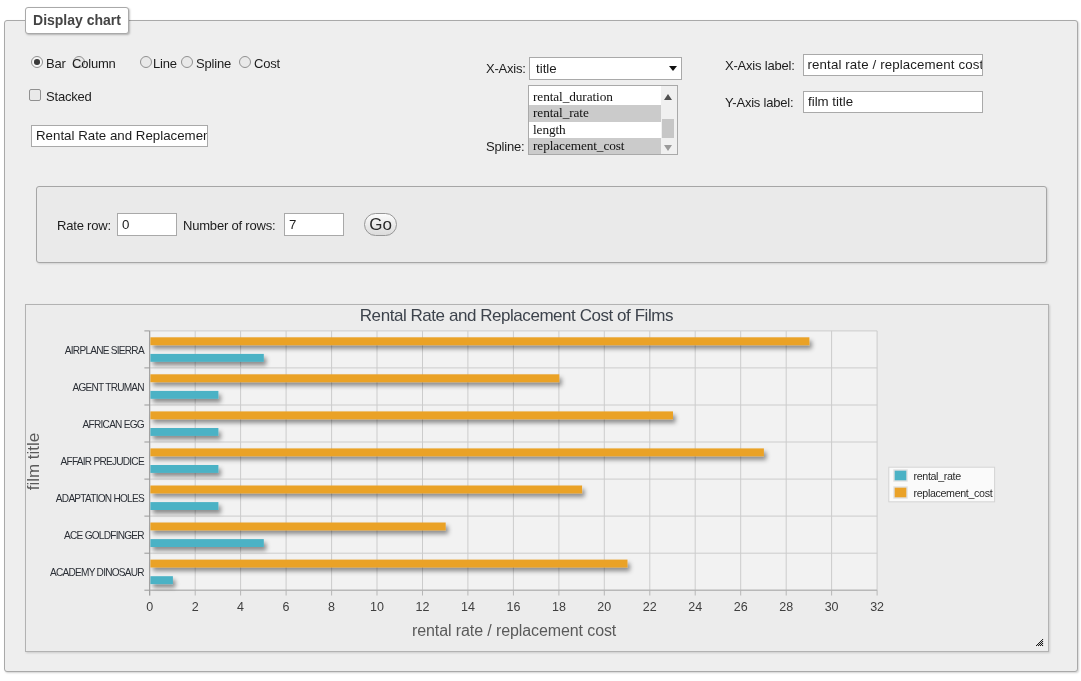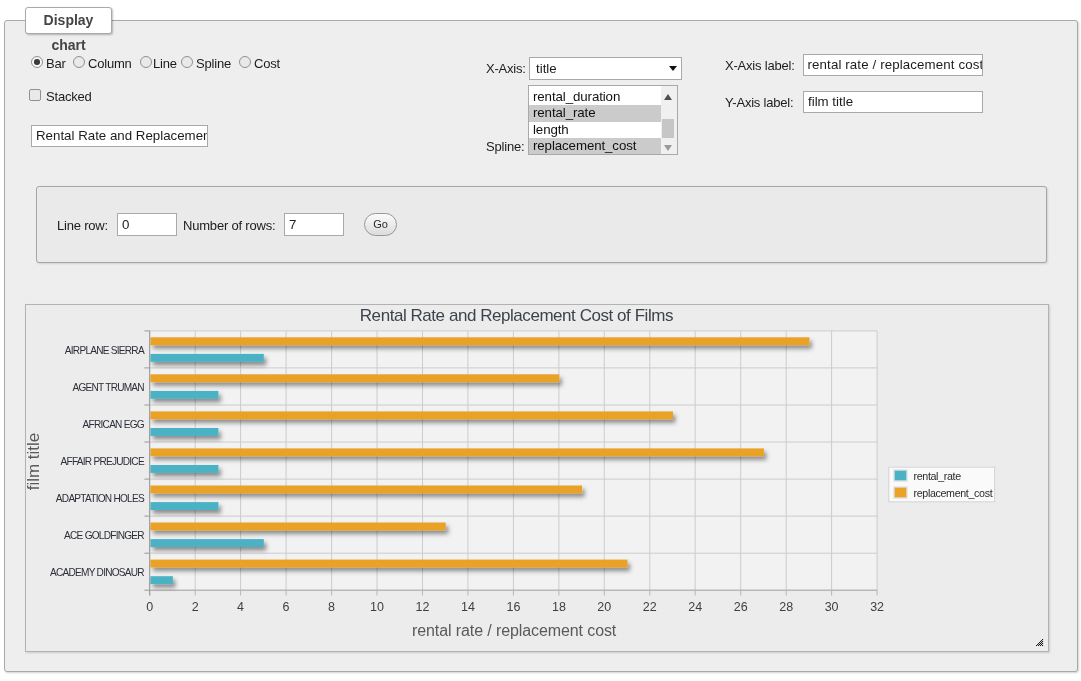--- a/index.html
+++ b/index.html
@@ -1,50 +1,50 @@
 <!DOCTYPE html>
 <html><head>
 <meta charset="utf-8">
 <style>
 * { margin:0; padding:0; box-sizing:border-box; }
 html,body { width:1081px; height:681px; background:#fff; font-family:"Liberation Sans",sans-serif; position:relative; overflow:hidden; }
 .abs { position:absolute; }
 #fieldset { left:4px; top:20px; width:1074px; height:652px; background:#eeeeee; border:1px solid #a9a9a9; border-radius:3px; box-shadow:1px 1px 2px rgba(0,0,0,0.18); }
-#legendtab { left:25px; top:7px; width:87px; height:27px; background:#fff; border:1px solid #a9a9a9; border-radius:3px; box-shadow:1px 1px 2px rgba(0,0,0,0.25); font-weight:bold; font-size:14px; color:#444; line-height:25px; text-align:center; }
+#legendtab { left:25px; top:7px; width:104px; height:27px; background:#fff; border:1px solid #a9a9a9; border-radius:3px; box-shadow:1px 1px 2px rgba(0,0,0,0.25); font-weight:bold; font-size:14px; color:#444; line-height:25px; text-align:center; }
 .lbl { font-size:13px; color:#1c1c1c; white-space:nowrap; letter-spacing:-0.2px; }
 .radio { width:12px; height:12px; border:1px solid #909090; border-radius:50%; background:#e9e9e9; }
 .radio.on { background:#f6f6f6; }
 .radio .dot { position:absolute; left:2.2px; top:2.2px; width:5.6px; height:5.6px; border-radius:50%; background:#3a3a3a; }
 .checkbox { width:12px; height:12px; border:1px solid #909090; border-radius:2px; background:#e9e9e9; }
 .tinput { background:#fff; border:1px solid #a9a9a9; font-size:13.3px; color:#1c1c1c; line-height:20px; padding:0 0 0 4px; overflow:hidden; white-space:nowrap; }
 #startbox { left:36px; top:186px; width:1011px; height:77px; background:#eaeaea; border:1px solid #a6a6a6; border-radius:3px; box-shadow:1px 1px 2px rgba(0,0,0,0.12); }
-#gobtn { left:364px; top:213px; width:33px; height:23px; border:1px solid #979797; border-radius:11.5px; background:linear-gradient(#fbfbfb,#dcdcdc); font-size:11px; color:#2a2a2a; text-align:center; line-height:21px; }
+#gobtn { left:364px; top:213px; width:33px; height:23px; border:1px solid #979797; border-radius:11.5px; background:linear-gradient(#fbfbfb,#dcdcdc); font-size:17px; color:#2a2a2a; text-align:center; line-height:21px; }
 #xselect { left:529px; top:57px; width:153px; height:23px; background:#fff; border:1px solid #a9a9a9; font-size:13.3px; color:#1c1c1c; line-height:21px; padding-left:6px; }
 #selarrow { width:0; height:0; border-left:4px solid transparent; border-right:4px solid transparent; border-top:5px solid #111; left:139px; top:8px; position:absolute; }
-#mselect { left:528px; top:84.5px; width:149.5px; height:70px; background:#fff; border:1px solid #a9a9a9; overflow:hidden; }
+#mselect { left:528px; top:84.5px; width:149.5px; height:70px; background:#fff; border:1px solid #a9a9a9; overflow:hidden;font-family:Liberation Serif, serif; }
 .opt { height:16.25px; font-size:13.3px; letter-spacing:-0.1px; line-height:16.25px; padding-left:4px; color:#111; white-space:nowrap; }
 .opt.sel { background:#cbcbcb; }
 #sbar { position:absolute; right:0; top:0; width:16px; height:68px; background:#f0f0f0; }
 .sbtn { position:absolute; left:0; width:16px; height:16px; }
 .tri-up { position:absolute; left:3.5px; top:8px; width:0; height:0; border-left:4px solid transparent; border-right:4px solid transparent; border-bottom:6px solid #505050; }
 .tri-dn { position:absolute; left:3.5px; top:10px; width:0; height:0; border-left:4px solid transparent; border-right:4px solid transparent; border-top:6px solid #9a9a9a; }
 #sthumb { position:absolute; left:1px; top:33.8px; width:12px; height:19.2px; background:#c6c6c6; }
 #chartbox { left:25px; top:304px; width:1024px; height:348px; background:#ececec; border:1px solid #b2b2b2; box-shadow:1px 1px 2px rgba(0,0,0,0.15); }
 </style>
 </head>
 <body>
 <div id="fieldset" class="abs"></div>
 <div id="legendtab" class="abs">Display chart</div>
 
 <div class="abs radio on" style="left:31px; top:56px;">
     <span class="dot"></span>
   </div>
 <div class="abs lbl" style="left:46px; top:56px;">Bar</div>
 <div class="abs radio" style="left:73px; top:56px;"></div>
-<div class="abs lbl" style="left:88px; top:56px;">Column</div>
+<div class="abs lbl" style="left:72px; top:56px;">Column</div>
 <div class="abs radio" style="left:140px; top:56px;"></div>
 <div class="abs lbl" style="left:153px; top:56px;">Line</div>
 <div class="abs radio" style="left:181px; top:56px;"></div>
 <div class="abs lbl" style="left:196px; top:56px;">Spline</div>
 <div class="abs radio" style="left:239px; top:56px;"></div>
 <div class="abs lbl" style="left:254px; top:56px;">Cost</div>
 
 <div class="abs checkbox" style="left:29px; top:89px;"></div>
 <div class="abs lbl" style="left:46px; top:89px;">Stacked</div>
 
@@ -70,21 +70,21 @@
       </div>
   </div>
 </div>
 
 <div class="abs lbl" style="left:725px; top:58px;">X-Axis label:</div>
 <div class="abs tinput" style="left:803px; top:54px; width:180px; height:22px; padding-left:3.5px; letter-spacing:0.12px;">rental rate / replacement cost</div>
 <div class="abs lbl" style="left:725px; top:95px;">Y-Axis label:</div>
 <div class="abs tinput" style="left:803px; top:91px; width:180px; height:22px;">film title</div>
 
 <div id="startbox" class="abs"></div>
-<div class="abs lbl" style="left:57px; top:218px;">Line row:</div>
+<div class="abs lbl" style="left:57px; top:218px;">Rate row:</div>
 <div class="abs tinput" style="left:117px; top:213px; width:60px; height:23px; line-height:21px;">0</div>
 <div class="abs lbl" style="left:183px; top:218px;">Number of rows:</div>
 <div class="abs tinput" style="left:284px; top:213px; width:60px; height:23px; line-height:21px;">7</div>
 <div id="gobtn" class="abs">Go</div>
 
 <div id="chartbox" class="abs">
 <svg width="1022" height="346" xmlns="http://www.w3.org/2000/svg" style="position:absolute;left:0;top:0;">
   <defs>
     <filter id="sh" x="-20%" y="-60%" width="140%" height="260%">
       <feDropShadow dx="2.5" dy="3.6" stdDeviation="1.9" flood-color="#000" flood-opacity="0.42"></feDropShadow>

